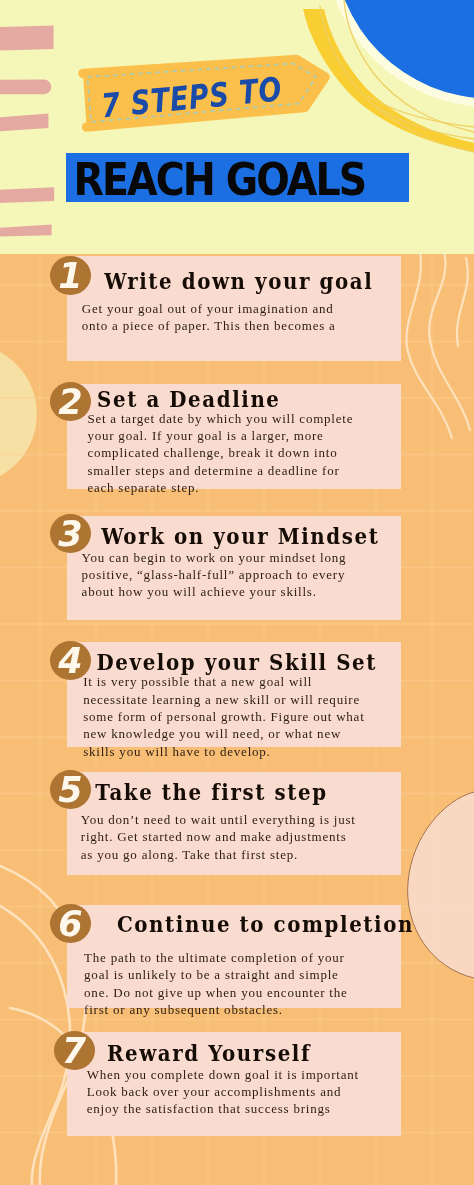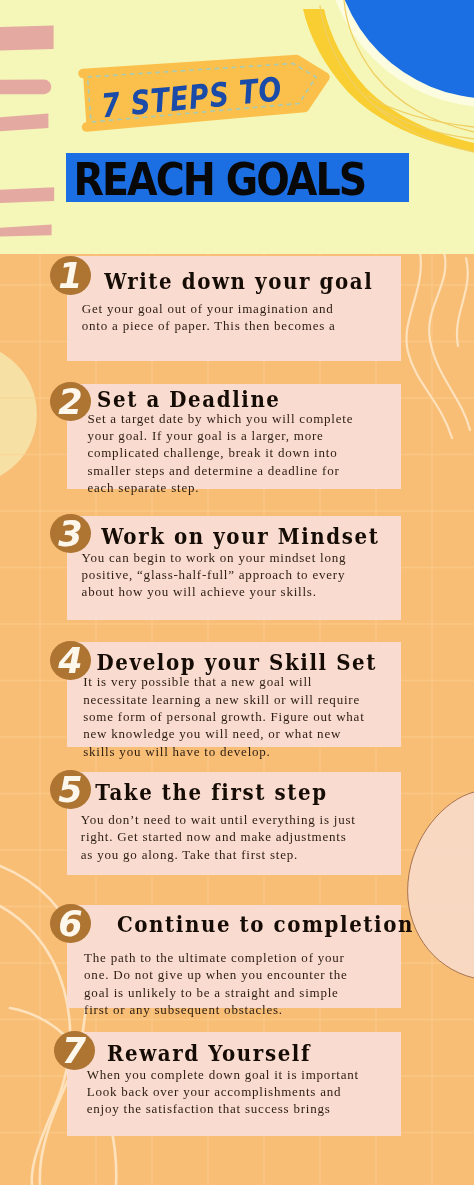--- a/index.html
+++ b/index.html
@@ -139,22 +139,22 @@
           <div>right. Get started now and make adjustments</div>
           <div>as you go along. Take that first step.</div>
         </div>
       </div>
       <div class="step">
         <div class="card" style="left:66.5px;top:905px;width:334px;height:103px;"></div>
         <div class="num" style="left:50px;top:904px;"><span>6</span></div>
         <div class="stitle" style="left:99.9px;top:914.31px;line-height:21px;margin-left:17px;">Continue to completion</div>
         <div class="sbody" style="left:84.1px;top:949px;">
           <div>The path to the ultimate completion of your</div>
+          <div>goal is unlikely to be a straight and simple</div>
           <div>one. Do not give up when you encounter the</div>
-          <div>goal is unlikely to be a straight and simple</div>
           <div>first or any subsequent obstacles.</div>
         </div>
       </div>
       <div class="step">
         <div class="card" style="left:66.5px;top:1032px;width:334px;height:104px;"></div>
         <div class="num" style="left:53.5px;top:1031px;"><span>7</span></div>
         <div class="stitle" style="left:107px;top:1042.51px;line-height:21px;text-align:center;">Reward Yourself</div>
         <div class="sbody" style="left:86.7px;top:1065.80px;">
           <div>When you complete down goal it is important</div>
           <div>Look back over your accomplishments and</div>

